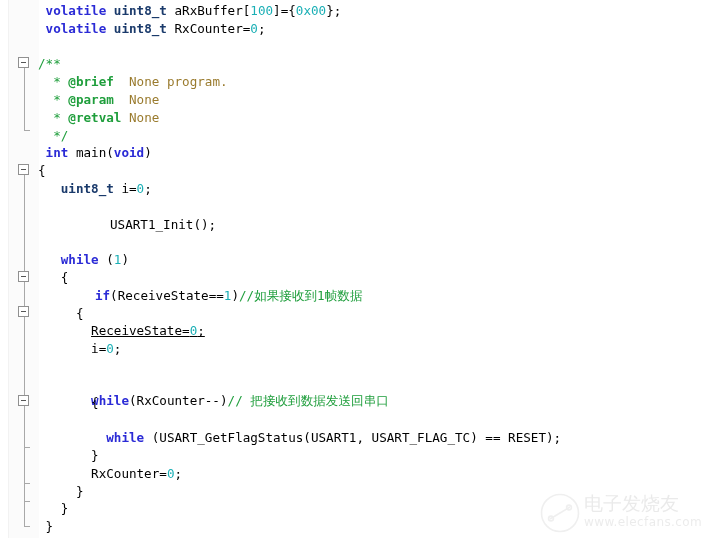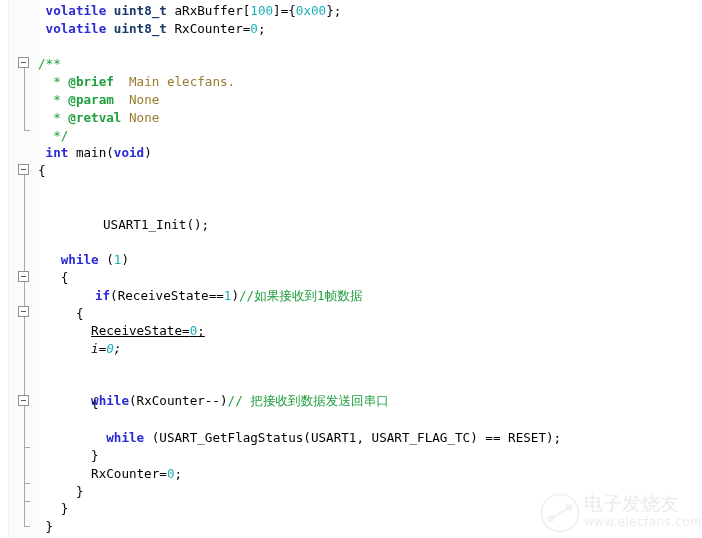--- a/index.html
+++ b/index.html
@@ -169,35 +169,36 @@
         <div class="fold-box" style="top: 271px;"></div>
         <div class="fold-box" style="top: 306px;"></div>
         <div class="fold-box" style="top: 395px;"></div>
       </div>
   </div>
 
   <div class="code" id="code-host">
       <div class="line" style="top: 2px; left: 7.58px;"><span class="kw">volatile</span><span class="plain"> </span><span class="type">uint8_t</span><span class="plain"> aRxBuffer[</span><span class="num">100</span><span class="plain">]={</span><span class="num">0x00</span><span class="plain">};</span></div>
       <div class="line" style="top: 19.8px; left: 7.58px;"><span class="kw">volatile</span><span class="plain"> </span><span class="type">uint8_t</span><span class="plain"> RxCounter=</span><span class="num">0</span><span class="plain">;</span></div>
       <div class="line" style="top: 55.4px; left: 0px;"><span class="cmt">/**</span></div>
-      <div class="line" style="top: 73.2px; left: 15.16px;"><span class="cmt">* </span><span class="cmt-doc">@brief</span><span class="cmt">  </span><span class="cmt-txt">Main elecfans.</span></div>
+      <div class="line" style="top: 73.2px; left: 15.16px;"><span class="cmt">* </span><span class="cmt-doc">@brief</span><span class="cmt">  </span><span class="cmt-txt">None program.</span></div>
       <div class="line" style="top: 91px; left: 15.16px;"><span class="cmt">* </span><span class="cmt-doc">@param</span><span class="cmt">  </span><span class="cmt-txt">None</span></div>
       <div class="line" style="top: 108.8px; left: 15.16px;"><span class="cmt">* </span><span class="cmt-doc">@retval</span><span class="cmt"> </span><span class="cmt-txt">None</span></div>
       <div class="line" style="top: 126.6px; left: 15.16px;"><span class="cmt">*/</span></div>
       <div class="line" style="top: 144.4px; left: 7.58px;"><span class="kw">int</span><span class="plain"> main(</span><span class="kw">void</span><span class="plain">)</span></div>
       <div class="line" style="top: 162.2px; left: 0px;"><span class="brace">{</span></div>
+      <div class="line" style="top: 180px; left: 22.74px;"><span class="type">uint8_t</span><span class="plain"> i=</span><span class="num">0</span><span class="plain">;</span></div>
       <div class="line" style="top: 197.8px; left: 0px;"></div>
-      <div class="line" style="top: 215.6px; left: 29px; padding-left: 36px;"><span class="plain">USART1_Init();</span></div>
+      <div class="line" style="top: 215.6px; left: 36px; padding-left: 36px;"><span class="plain">USART1_Init();</span></div>
       <div class="line" style="top: 233.4px; left: 0px;"></div>
       <div class="line" style="top: 251.2px; left: 22.74px;"><span class="kw">while</span><span class="plain"> (</span><span class="num">1</span><span class="plain">)</span></div>
       <div class="line" style="top: 269px; left: 22.74px;"><span class="brace">{</span></div>
       <div class="line" style="top: 286.8px; left: 37.9px; margin-left: 19px;"><span class="kw">if</span><span class="plain">(ReceiveState==</span><span class="num">1</span><span class="plain">)</span><span class="cmt">//如果接收到1帧数据</span></div>
       <div class="line" style="top: 304.6px; left: 37.9px;"><span class="brace">{</span></div>
       <div class="line" style="top: 322.4px; left: 53.06px; text-decoration: underline;"><span class="plain">ReceiveState=</span><span class="num">0</span><span class="plain">;</span></div>
-      <div class="line" style="top: 340.2px; left: 53.06px; font-style: italic;"><span class="plain">i=</span><span class="num">0</span><span class="plain">;</span></div>
+      <div class="line" style="top: 340.2px; left: 53.06px;"><span class="plain">i=</span><span class="num">0</span><span class="plain">;</span></div>
       <div class="line" style="top: 358px; left: 0px;"></div>
       <div class="line" style="top: 375.8px; left: 53.06px; margin-top: 16px;"><span class="kw">while</span><span class="plain">(RxCounter--)</span><span class="cmt">// 把接收到数据发送回串口</span></div>
       <div class="line" style="top: 393.6px; left: 53.06px;"><span class="brace">{</span></div>
       <div class="line" style="top: 429.2px; left: 68.22px;"><span class="kw">while</span><span class="plain"> (USART_GetFlagStatus(USART1, USART_FLAG_TC) == RESET);</span></div>
       <div class="line" style="top: 447px; left: 53.06px;"><span class="brace">}</span></div>
       <div class="line" style="top: 464.8px; left: 53.06px;"><span class="plain">RxCounter=</span><span class="num">0</span><span class="plain">;</span></div>
       <div class="line" style="top: 482.6px; left: 37.9px;"><span class="brace">}</span></div>
       <div class="line" style="top: 500.4px; left: 22.74px;"><span class="brace">}</span></div>
       <div class="line" style="top: 518.2px; left: 7.58px;"><span class="brace">}</span></div>
     </div>

